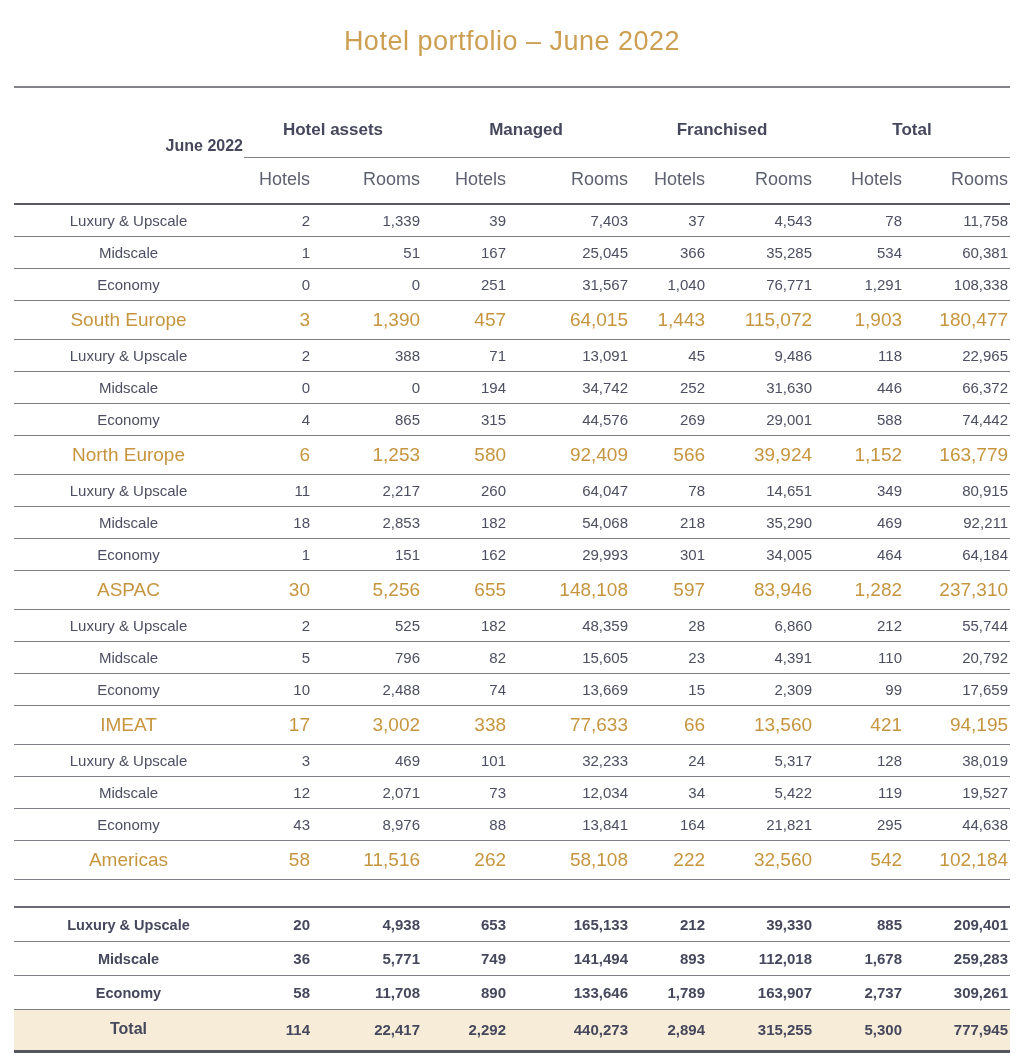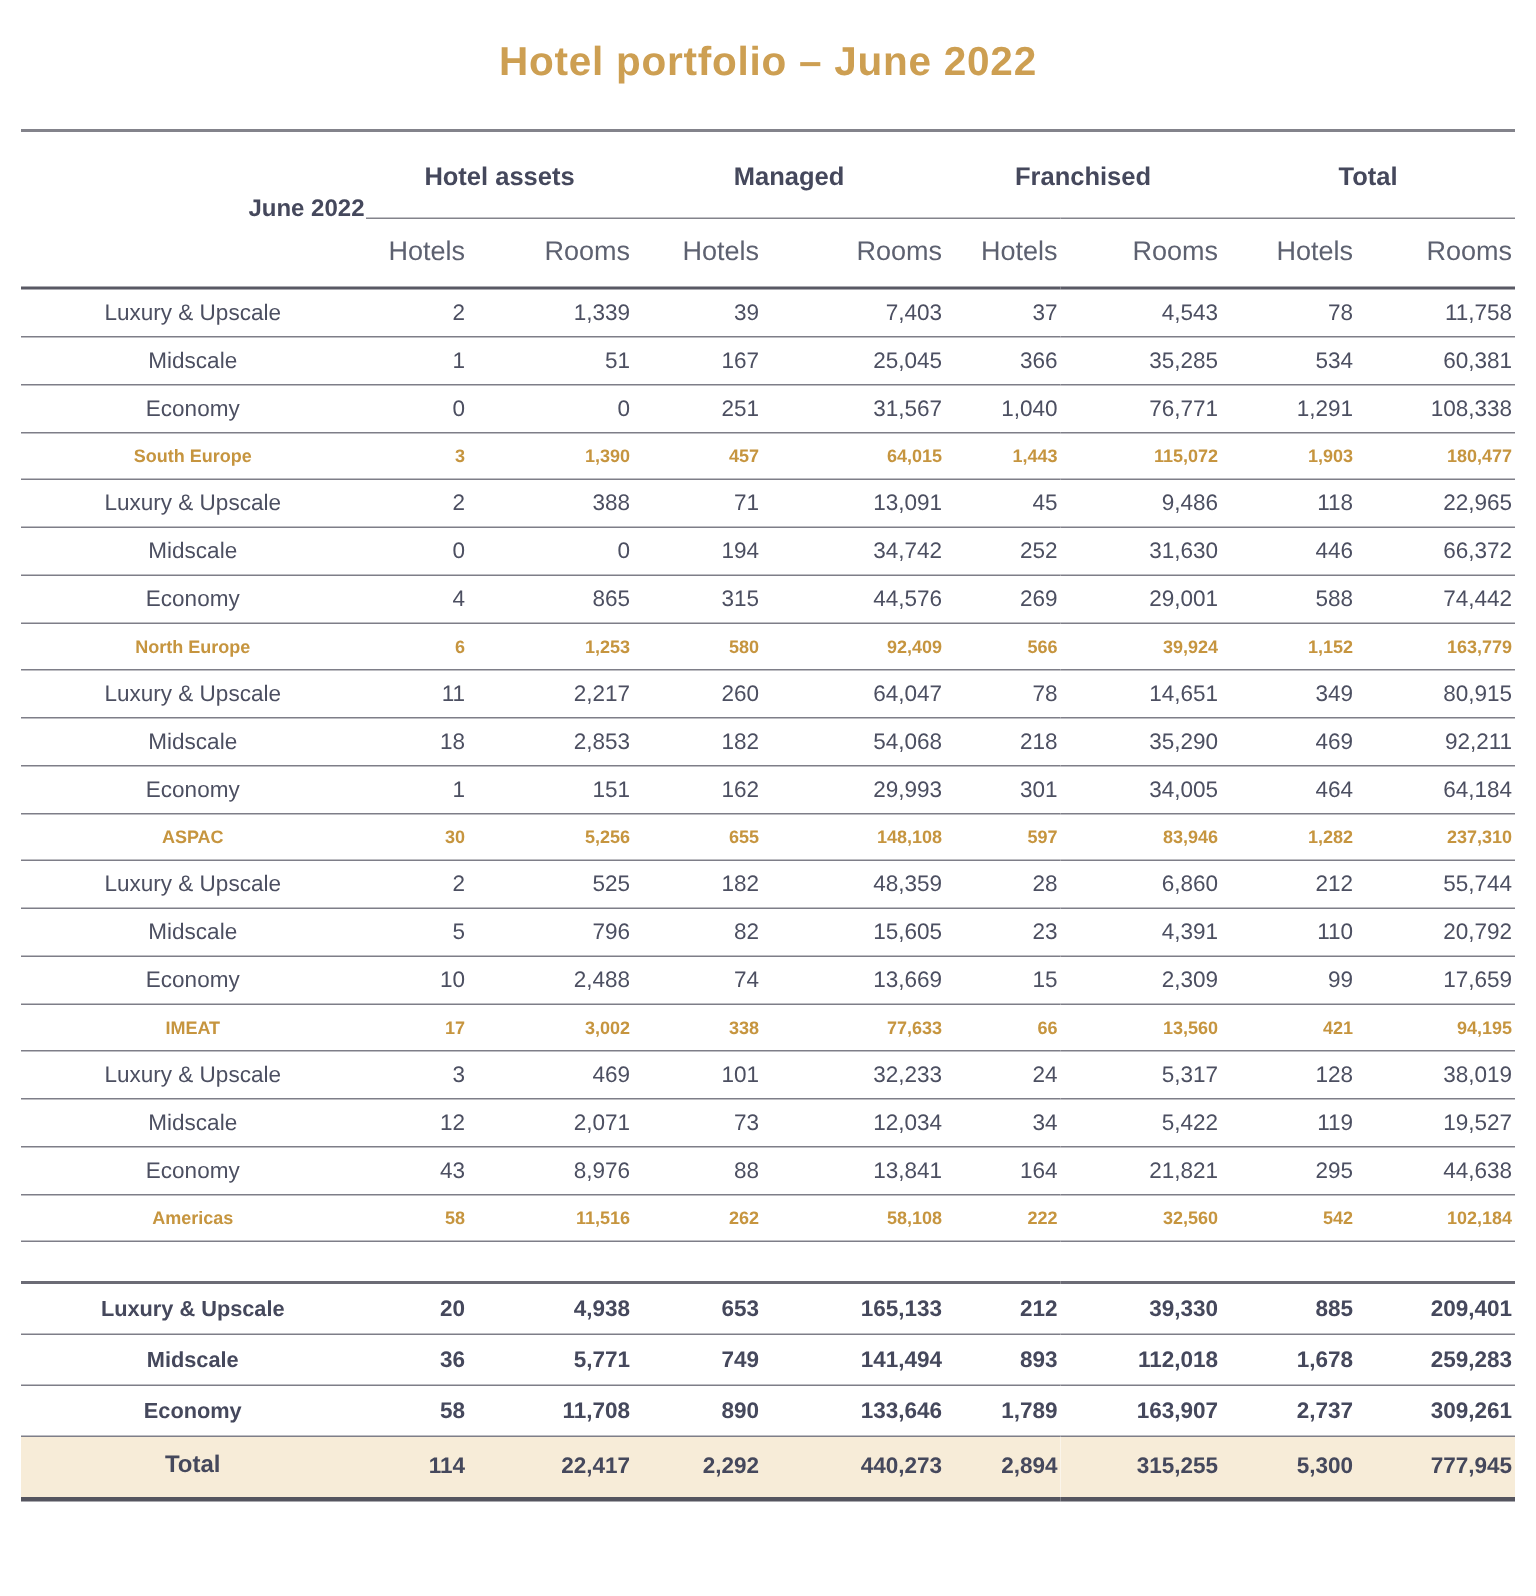--- a/index.html
+++ b/index.html
@@ -20,21 +20,21 @@
     background:#ffffff;
     font-family:"Liberation Sans", sans-serif;
     overflow:hidden;
     box-sizing:border-box;
   }
   .page-title{
     margin:0;
     padding-top:26px;
     text-align:center;
     font-size:27px;
-    font-weight:bold;
+    font-weight:normal;
     letter-spacing:0.5px;
     color:var(--accent-gold);
   }
   .top-rule{
     margin:29px 14px 0 14px;
     border-top:2px solid var(--rule-gray);
     height:0;
   }
   table.portfolio{
     width:996px;
@@ -49,42 +49,42 @@
   col.c-h4{width:90px;}  col.c-r4{width:106px;}
 
   th.corner{
     font-size:16px;font-weight:bold;color:var(--text-dark);
     text-align:right;vertical-align:middle;
     border-bottom:2px solid var(--rule-dark);
   }
   th.group{
     font-size:17px;font-weight:bold;color:var(--text-dark);
     text-align:center;
-    padding:20px 0 17px 0;
+    padding:32px 0 17px 0;
     border-bottom:1.5px solid var(--rule-gray);
   }
   tr.subhdr th{
     font-size:18px;font-weight:normal;color:var(--subheader-gray);
     text-align:right;
     padding:11px 2px 13px 0;
     border-bottom:2px solid var(--rule-dark);
   }
   td{
     font-size:15px;color:var(--text-body);
     text-align:right;
     padding:7px 2px 7px 0;
     border-bottom:1.5px solid #7E7E88;
     white-space:nowrap;
     overflow:hidden;
   }
   td.label{text-align:center;padding-left:1px;}
   tr.region td{
     color:var(--region-gold);
-    font-weight:bold;
-    font-size:12px;
+    font-weight:normal;
+    font-size:19px;
     padding-top:8px;padding-bottom:8px;
   }
   tr.spacer td{
     height:26px;
     padding:0;
     border-bottom:2px solid #6B6B75;
   }
   tr.summary td{
     font-weight:bold;
     color:var(--text-dark);

